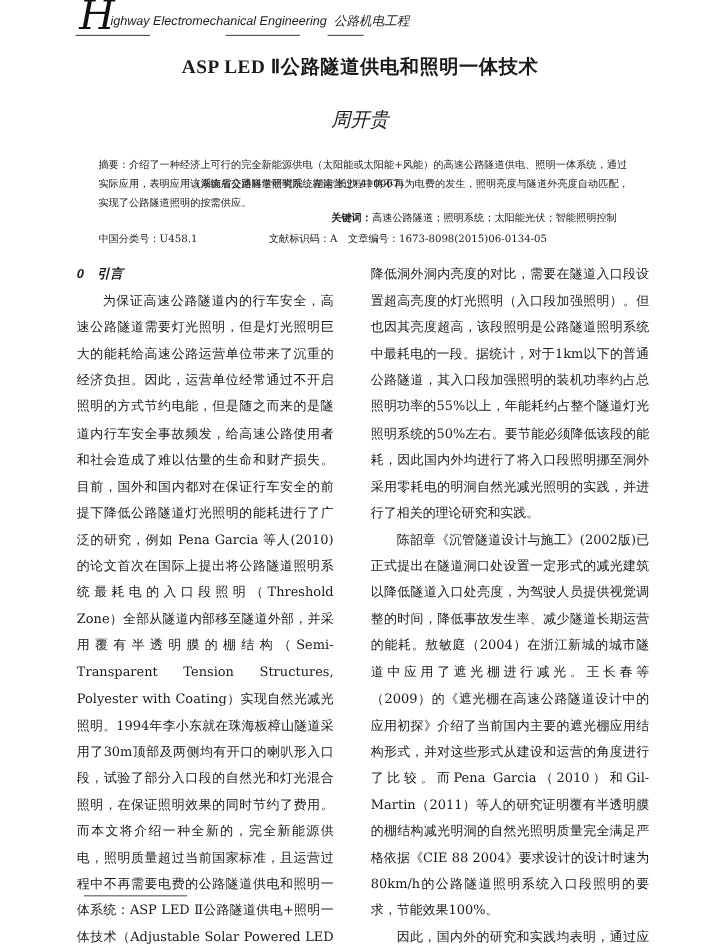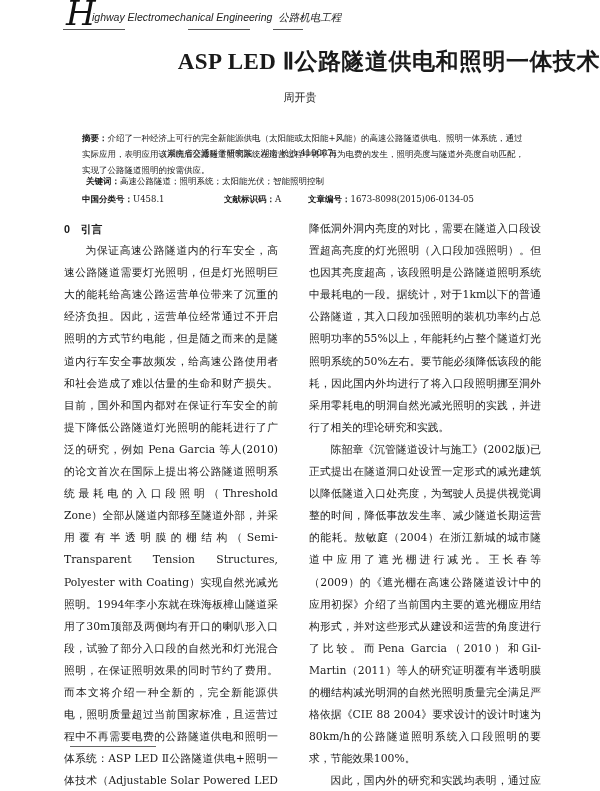--- a/index.html
+++ b/index.html
@@ -3,33 +3,33 @@
 <meta charset="utf-8">
 <style>
   html, body { margin:0; padding:0; background:#fff; }
   body { width:600px; height:791px; position:relative; overflow:hidden; color:#1a1a1a;
          font-family:"DejaVu Serif", serif; }
   .abs { position:absolute; }
   #header { left:66px; top:0; height:30px; width:480px; }
   #header .logo-h { position:absolute; left:0; top:-4px; font-family:"DejaVu Serif", serif; font-style:italic; font-size:34px; line-height:34px; color:#111; }
   #header .journal { position:absolute; left:26px; top:11px; font-family:"Liberation Sans", sans-serif; font-size:10.5px; color:#222; white-space:nowrap;font-style:italic; }
   .hline { position:absolute; height:1px; background:#555; }
-  #title { left:0; width:600px; top:46px; text-align:right; font-size:23px; font-weight:bold; letter-spacing:0.5px; font-family:"Liberation Serif", serif; }
-  #author { left:0; width:600px; top:90px; text-align:center; font-size:11px; }
+  #title { left:0; width:600px; top:46px; text-align:center; font-size:16px; font-weight:bold; letter-spacing:0.5px; font-family:"Liberation Serif", serif; }
+  #author { left:0; width:600px; top:90px; text-align:center; font-size:16px; font-style:italic; }
   #affil { left:0; width:500px; top:118px; text-align:center; font-size:8.5px;margin-top:30px; }
   #abstract { left:82px; top:130px; width:444px; font-size:8.5px; line-height:16px; }
-  #abstract b, .meta b { font-weight:bold;text-align:center; }
-  #keywords { left:86px; top:176px; width:444px; font-size:8.5px; }
+  #abstract b, .meta b { font-weight:normal;text-align:center; }
+  #keywords { left:70px; top:176px; width:444px; font-size:8.5px;text-align:right; }
   .meta { top:194px; font-size:8.5px; white-space:nowrap; }
   .col { font-size:10.8px; line-height:22.1px; text-align:justify; }
   .col p { margin:0; }
   .col .ind { text-indent:2em; }
   #colL { left:64px; top:218px; width:214px; }
   #colR { left:309px; top:218px; width:232px; }
-  .sec { font-weight:bold; font-family:"Liberation Sans", sans-serif; }
+  .sec { font-weight:bold; font-family:"Liberation Sans", sans-serif;font-style:italic; }
   #footnotes { left:82px; top:756px; width:470px; font-size:8.5px; line-height:18px;margin-top:36px; }
   #footnotes p { margin:0; }
 </style>
 </head>
 <body>
 
 <div id="header" class="abs">
   <span class="logo-h">H</span>
   <span class="journal"><span>ighway Electromechanical Engineering</span>&nbsp; <span>公路机电工程</span></span>
 </div>
@@ -47,21 +47,21 @@
 <div id="keywords" class="abs">
   <b>关键词：</b><span>高速公路隧道；照明系统；太阳能光伏；智能照明控制</span>
 </div>
 
 <div class="abs meta" style="left:82px;">
   <b>中国分类号：</b><span>U458.1</span>
 </div>
 <div class="abs meta" style="left:224px;">
   <b>文献标识码：</b><span>A</span>
 </div>
-<div class="abs meta" style="left:308px;">
+<div class="abs meta" style="left:290px;">
   <b>文章编号：</b><span>1673-8098(2015)06-0134-05</span>
 </div>
 
 <div id="colL" class="abs col">
   <p class="sec">0　引言</p>
   <p class="ind">为保证高速公路隧道内的行车安全，高速公路隧道需要灯光照明，但是灯光照明巨大的能耗给高速公路运营单位带来了沉重的经济负担。因此，运营单位经常通过不开启照明的方式节约电能，但是随之而来的是隧道内行车安全事故频发，给高速公路使用者和社会造成了难以估量的生命和财产损失。目前，国外和国内都对在保证行车安全的前提下降低公路隧道灯光照明的能耗进行了广泛的研究，例如 Pena Garcia 等人(2010)的论文首次在国际上提出将公路隧道照明系统最耗电的入口段照明（Threshold Zone）全部从隧道内部移至隧道外部，并采用覆有半透明膜的棚结构（Semi-Transparent Tension Structures, Polyester with Coating）实现自然光减光照明。1994年李小东就在珠海板樟山隧道采用了30m顶部及两侧均有开口的喇叭形入口段，试验了部分入口段的自然光和灯光混合照明，在保证照明效果的同时节约了费用。而本文将介绍一种全新的，完全新能源供电，照明质量超过当前国家标准，且运营过程中不再需要电费的公路隧道供电和照明一体系统：ASP LED Ⅱ公路隧道供电+照明一体技术（Adjustable Solar Powered LED Power Supply and Lighting Integrated System 2nd Version）</p>
 
 </div>
 
 <div id="colR" class="abs col">

